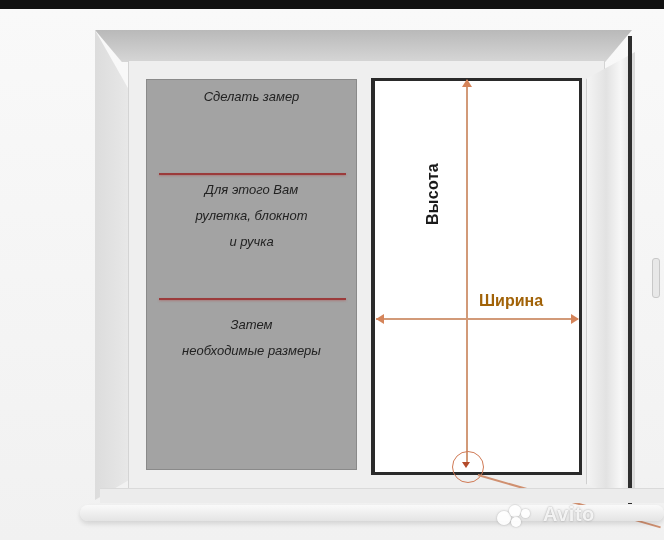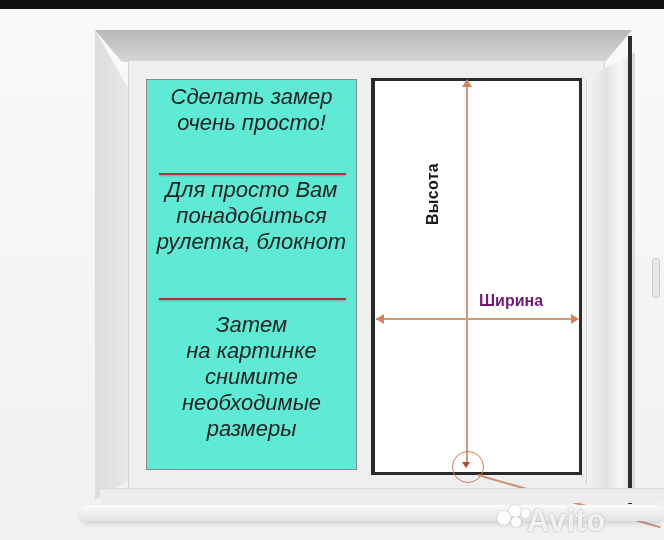--- a/index.html
+++ b/index.html
@@ -7,81 +7,79 @@
          font-family:"Liberation Sans", sans-serif; }
   .topbar { position:absolute; left:0; top:0; width:664px; height:9px; background:#111; }
   .wall { position:absolute; left:0; top:9px; width:664px; height:531px; background:linear-gradient(#f9f9f9,#f1f1f1); }
   
   .reveal-top { position:absolute; left:95px; top:30px; width:537px; height:32px;
     background:linear-gradient(#b9b9b9,#d6d6d6); clip-path:polygon(0 0,100% 0,95% 100%,5% 100%); }
   .reveal-left { position:absolute; left:95px; top:30px; width:40px; height:470px;
     background:linear-gradient(90deg,#dcdcdc,#eaeaea); clip-path:polygon(0 0,100% 15%,100% 95%,0 100%); }
   .frame { position:absolute; left:128px; top:60px; width:475px; height:430px; background:#efefef;
     border:1px solid #d4d4d4; }
-  .text-panel { position:absolute; left:146px; top:79px; width:211px; height:391px; background:#5eead4;
+  .text-panel { position:absolute; left:146px; top:79px; width:211px; height:391px; background:#a3a3a3;
     border:1px solid #8a8a8a; box-sizing:border-box; text-align:center; color:#222;
-    font-style:italic; font-size:22px; line-height:26px; }
+    font-style:italic; font-size:13px; line-height:26px; }
   .block { position:absolute; left:0; width:100%; }
   .b1 { top:4px; } .b2 { top:97px; } .b3 { top:232px;text-align:center; }
   .rule { position:absolute; left:12px; width:187px; height:2px; background:#9b3b3b;
     box-shadow:0 1px 2px rgba(180,90,90,.5); }
   .r1 { top:93px; } .r2 { top:218px; }
   .pane { position:absolute; left:371px; top:78px; width:211px; height:397px; background:#fff;
     border:3px solid #2a2a2a; border-left-width:4px; box-sizing:border-box; }
   .arrow-v { position:absolute; left:466px; top:80px; width:1.5px; height:385px; background:#d29a78; }
   .arrow-h { position:absolute; left:376px; top:318px; width:202px; height:1.5px; background:#d29a78; }
   .ah { position:absolute; width:0; height:0; }
   .ah-up { left:462px; top:79px; border-left:5px solid transparent; border-right:5px solid transparent; border-bottom:8px solid #d5845a; }
   .ah-down { left:462px; top:462px; border-left:4px solid transparent; border-right:4px solid transparent; border-top:6px solid #b34a2a; }
   .ah-left { left:376px; top:314px; border-top:5px solid transparent; border-bottom:5px solid transparent; border-right:8px solid #d5845a; }
   .ah-right { left:571px; top:314px; border-top:5px solid transparent; border-bottom:5px solid transparent; border-left:8px solid #d5845a; }
   .label-h { position:absolute; left:424px; top:225px; transform:rotate(-90deg); transform-origin:left top;
     font-weight:bold; font-size:16px; color:#1a1a1a; letter-spacing:0.3px; }
-  .label-w { position:absolute; left:479px; top:292px; font-weight:bold; font-size:16px; color:#701a75; }
+  .label-w { position:absolute; left:479px; top:292px; font-weight:bold; font-size:16px; color:#a16207; }
   .circle { position:absolute; left:452px; top:451px; width:30px; height:30px; border:1.5px solid #d07a55; border-radius:50%; }
   .leader { position:absolute; left:478px; top:474px; width:190px; height:1.5px; background:#d09070;
     transform:rotate(16deg); transform-origin:left center; }
   .sash { position:absolute; left:586px; top:52px; width:48px; height:450px;
     background:linear-gradient(90deg,#f4f4f4,#e2e2e2 40%,#f7f7f7 70%,#d9d9d9);
     clip-path:polygon(0 6%,100% 0,100% 100%,0 96%); border-left:1px solid #cfcfcf; }
   .sash-edge { position:absolute; left:628px; top:36px; width:4px; height:468px; background:#2e2e2e; }
   .handle { position:absolute; left:652px; top:258px; width:6px; height:38px; background:#e8e8e8; border:1px solid #c8c8c8; border-radius:3px; }
   .sill-top { position:absolute; left:100px; top:488px; width:564px; height:14px; background:#ececec; border-top:1px solid #dadada; }
   .sill { position:absolute; left:80px; top:505px; width:584px; height:16px; border-radius:8px;
     background:linear-gradient(#fafafa,#e4e4e4); box-shadow:0 3px 5px rgba(0,0,0,.12); }
-  .watermark { position:absolute; left:527px; top:503px; font-size:31px; font-weight:bold;
+  .watermark { position:absolute; left:543px; top:503px; font-size:20px; font-weight:bold;
     color:rgba(255,255,255,.85); text-shadow:0 0 2px rgba(120,120,120,.7); letter-spacing:0.5px; }
   .wm-dots { position:absolute; left:497px; top:505px; width:44px; height:26px; }
   .wm-dots span { position:absolute; border-radius:50%; background:rgba(255,255,255,.9); box-shadow:0 0 2px rgba(120,120,120,.6); }
 </style>
 </head>
 <body>
 
 <div class="topbar"></div>
 <div class="wall"></div>
 
 <div class="reveal-top"></div>
 <div class="reveal-left"></div>
 <div class="frame"></div>
 
 <div class="text-panel">
   <div class="block b1">
     <div>Сделать замер</div>
-    <div>очень просто!</div>
   </div>
   <div class="rule r1"></div>
   <div class="block b2">
-    <div>Для просто Вам</div>
-    <div>понадобиться</div>
+    <div>Для этого Вам</div>
     <div>рулетка, блокнот</div>
+    <div>и ручка</div>
   </div>
   <div class="rule r2"></div>
   <div class="block b3">
     <div>Затем</div>
-    <div>на картинке снимите</div>
     <div>необходимые размеры</div>
   </div>
 </div>
 
 <div class="pane"></div>
 <div class="arrow-v"></div>
 <div class="ah ah-up"></div>
 <div class="ah ah-down"></div>
 <div class="arrow-h"></div>
 <div class="ah ah-left"></div>

